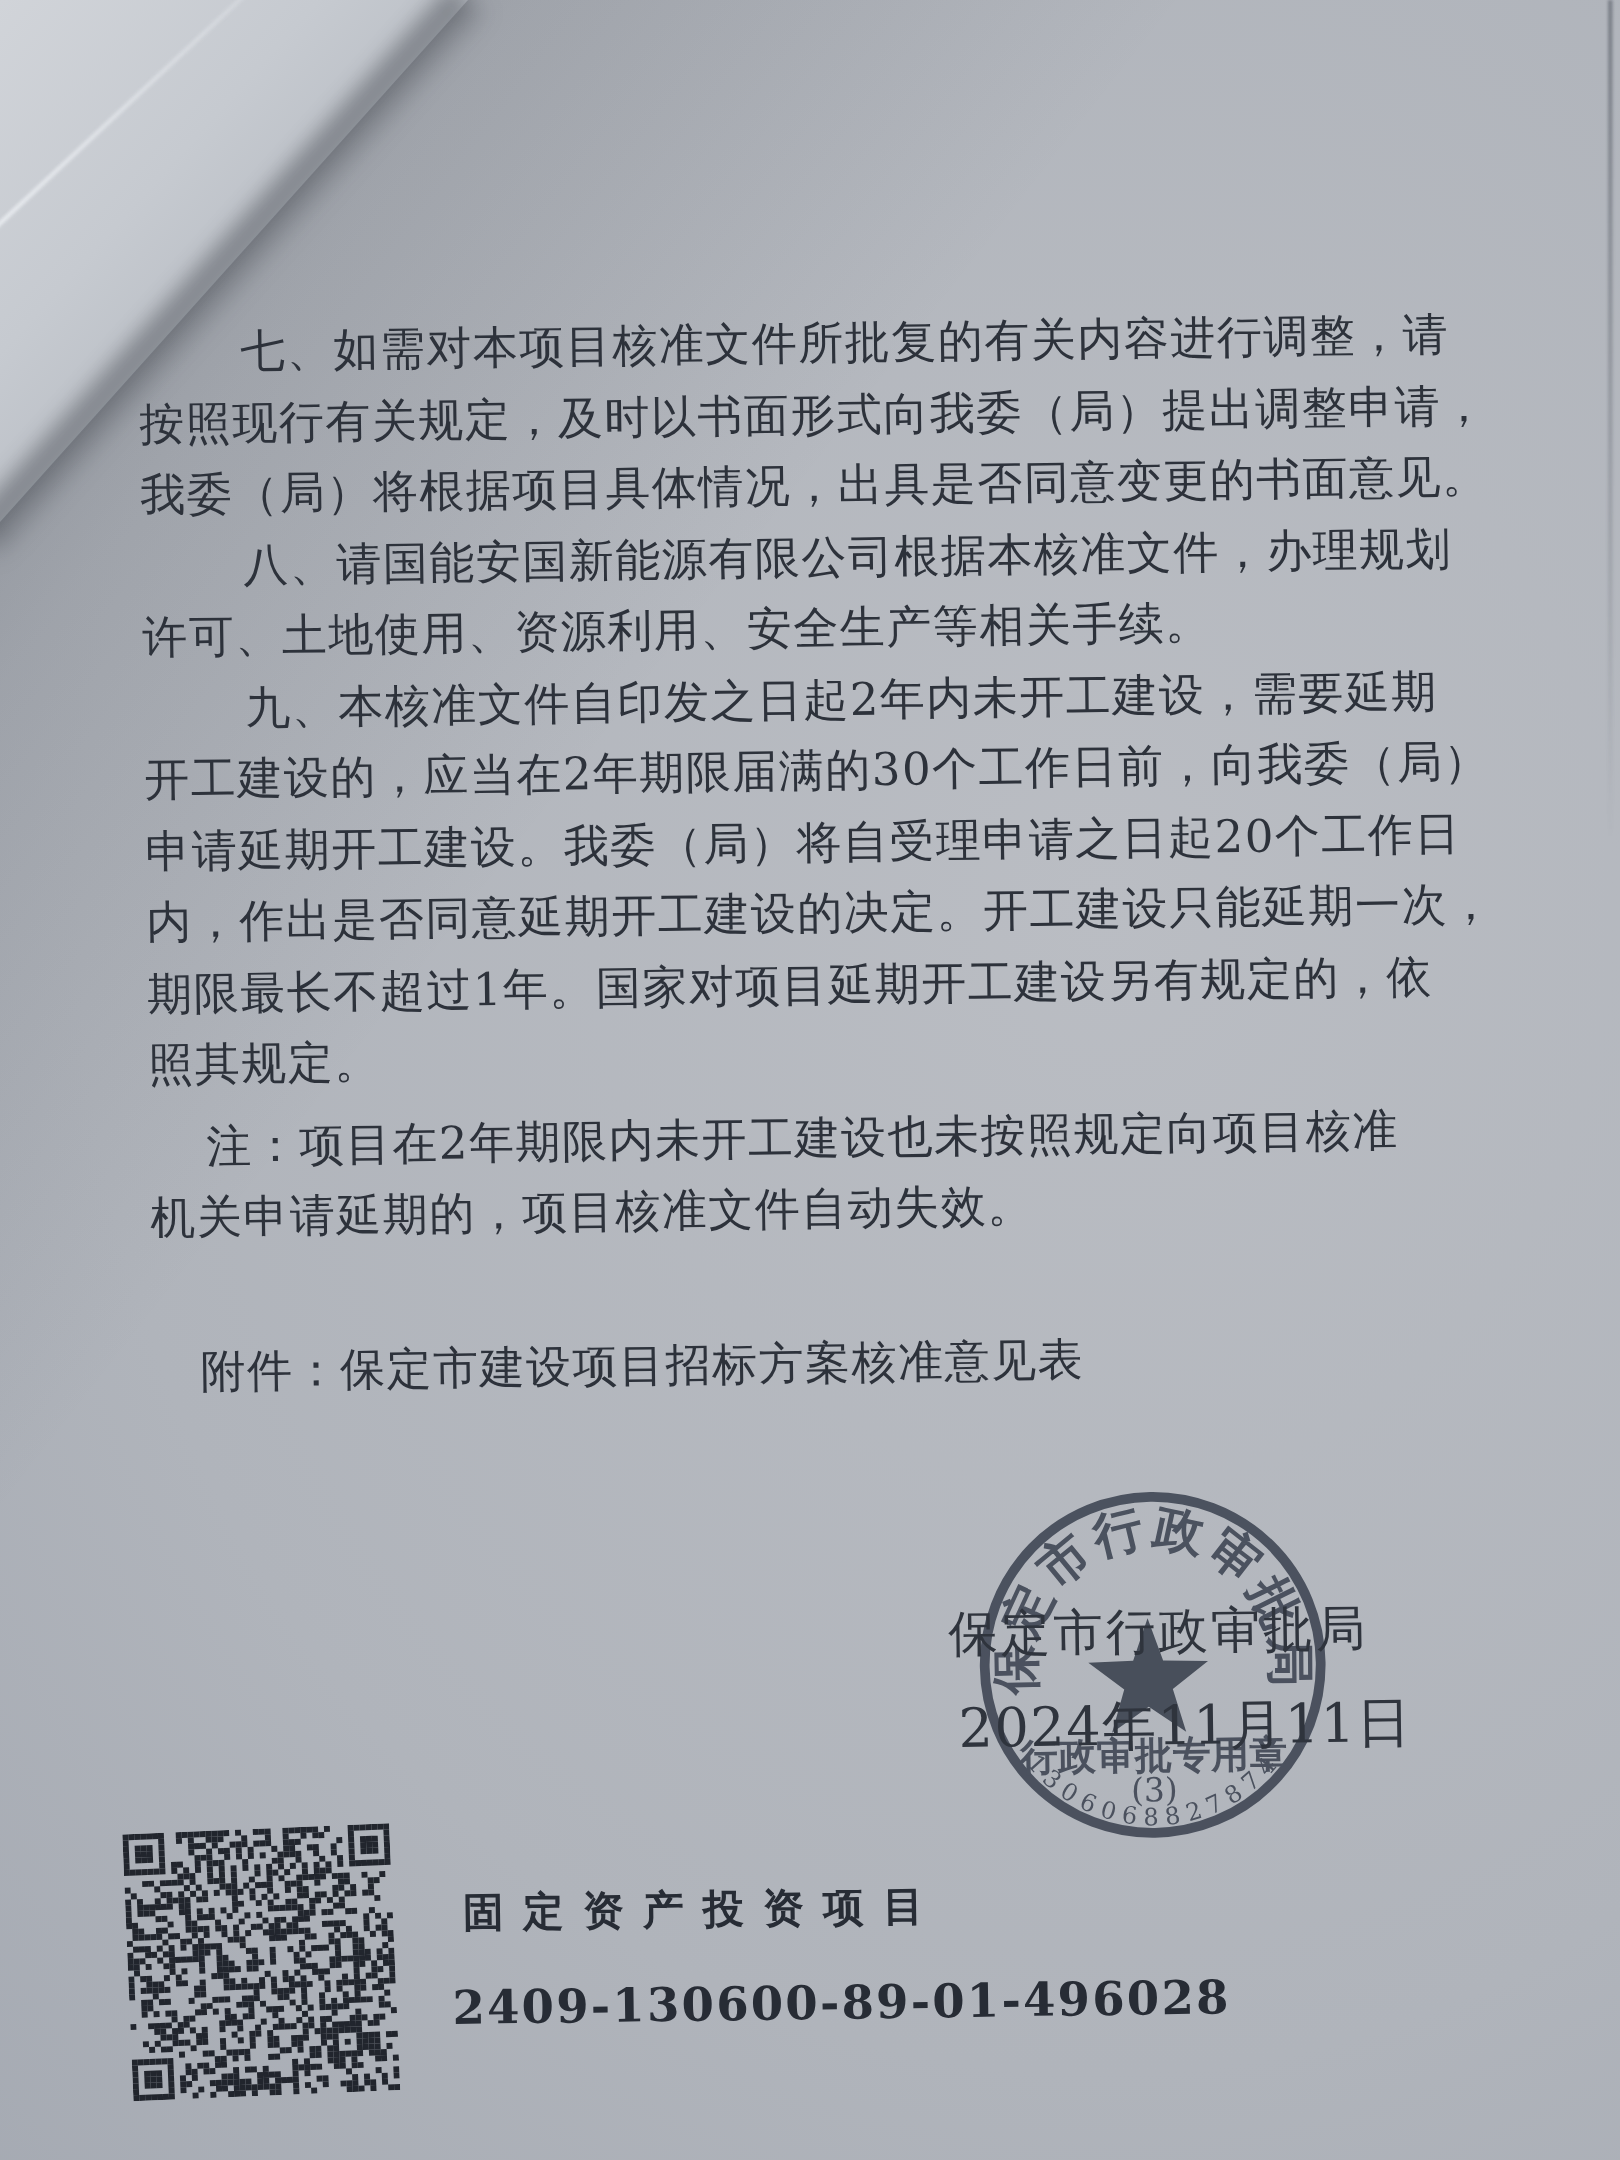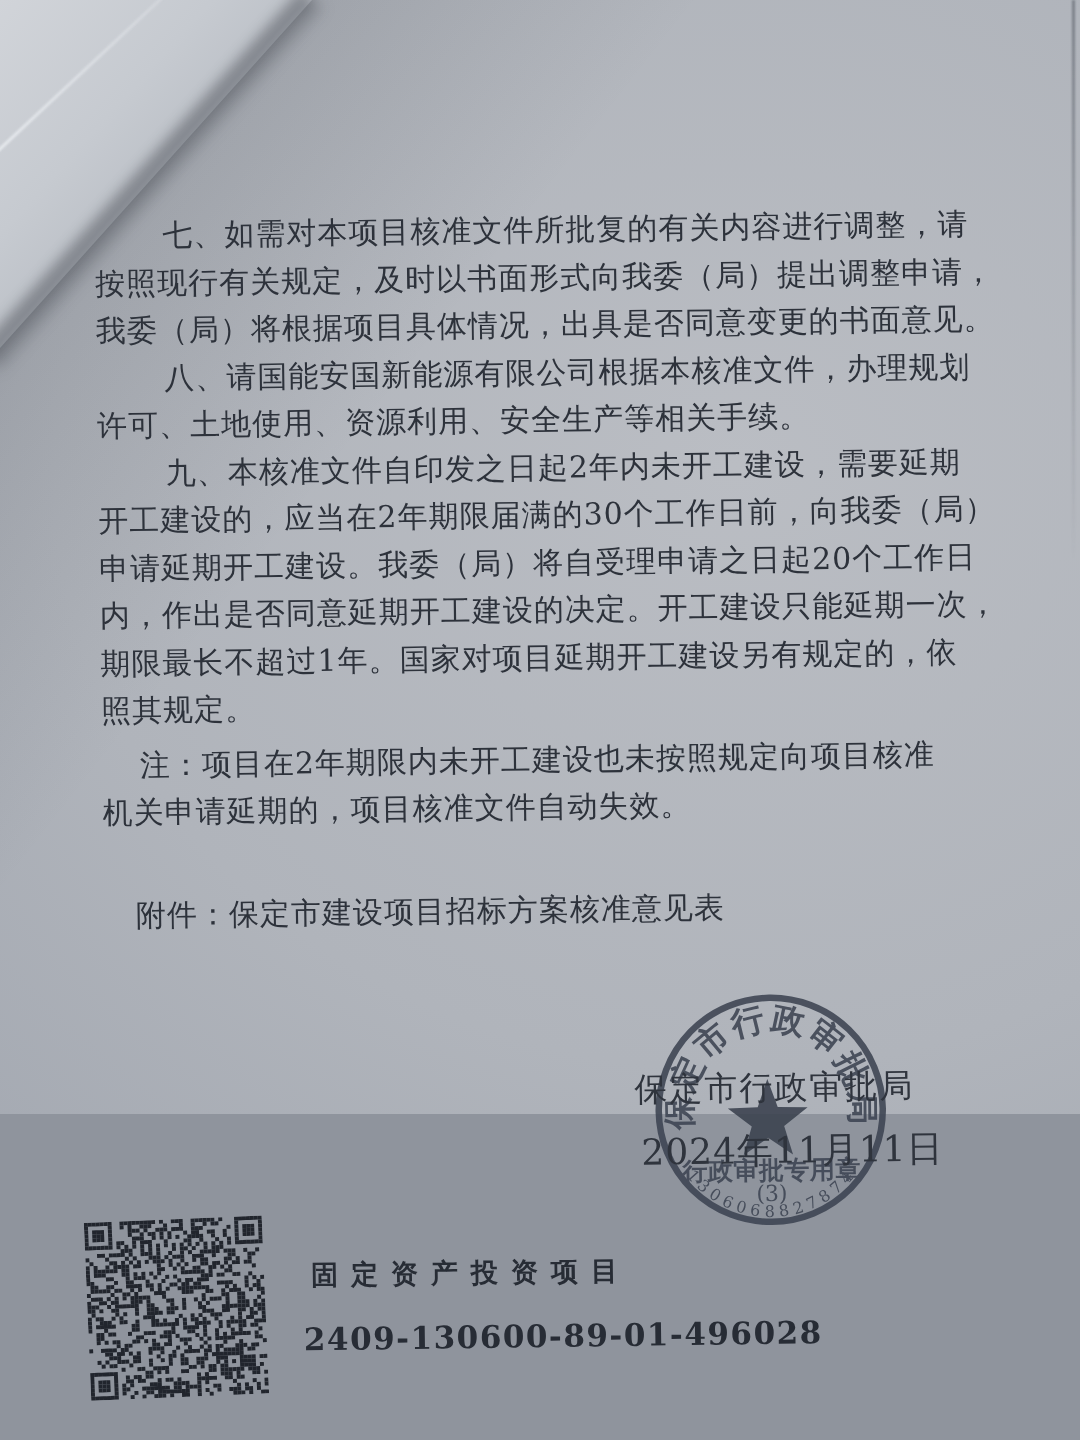--- a/index.html
+++ b/index.html
@@ -2,21 +2,21 @@
 <html><head>
 <meta charset="utf-8">
 <style>
   html,body{margin:0;padding:0;}
   body{
     width:1080px;height:1440px;overflow:hidden;
     background:#8f949d;
     font-family:"DejaVu Serif","Liberation Serif",serif;
   }
   .photo{
-    position:relative;width:1080px;height:1114px;
+    position:relative;width:1080px;height:1440px;
     background:
       linear-gradient(128deg, rgba(40,44,52,.30) 0%, rgba(40,44,52,.12) 16%, rgba(40,44,52,0) 36%),
       radial-gradient(140% 120% at 68% 42%, #babdc3 0%, #b0b4bb 45%, #a2a7b0 78%, #91969f 100%);
   }
   
   .corner-sheet{
     position:absolute;left:0;top:0;width:380px;height:420px;
     clip-path:polygon(0 0, 312px 0, 0 348px);
     background:linear-gradient(132deg,#d1d4d9 0%,#c6cad0 28%,#abb0b8 68%,#979ca5 100%);
   }

